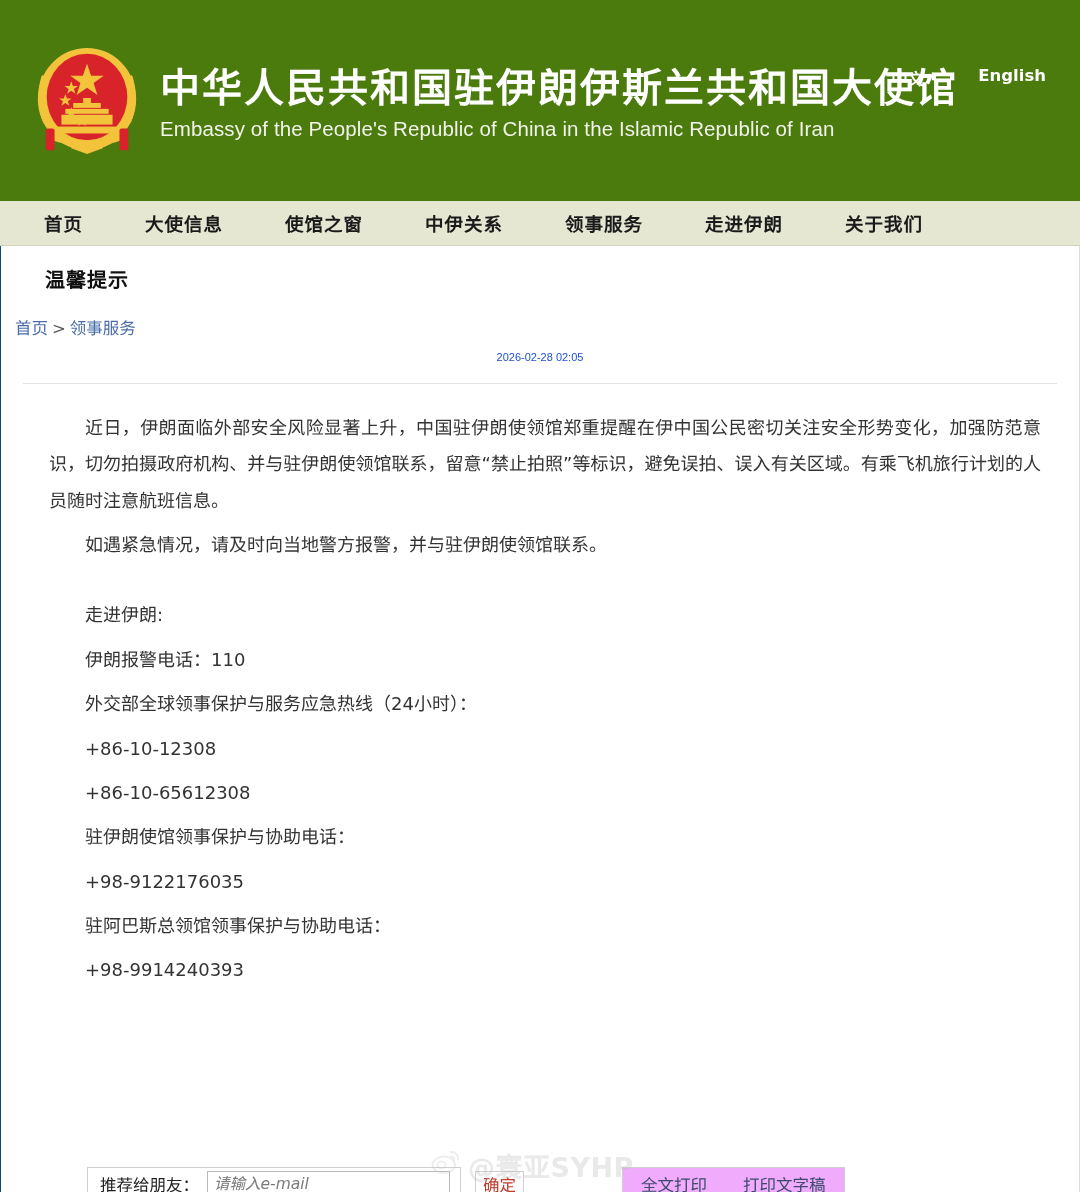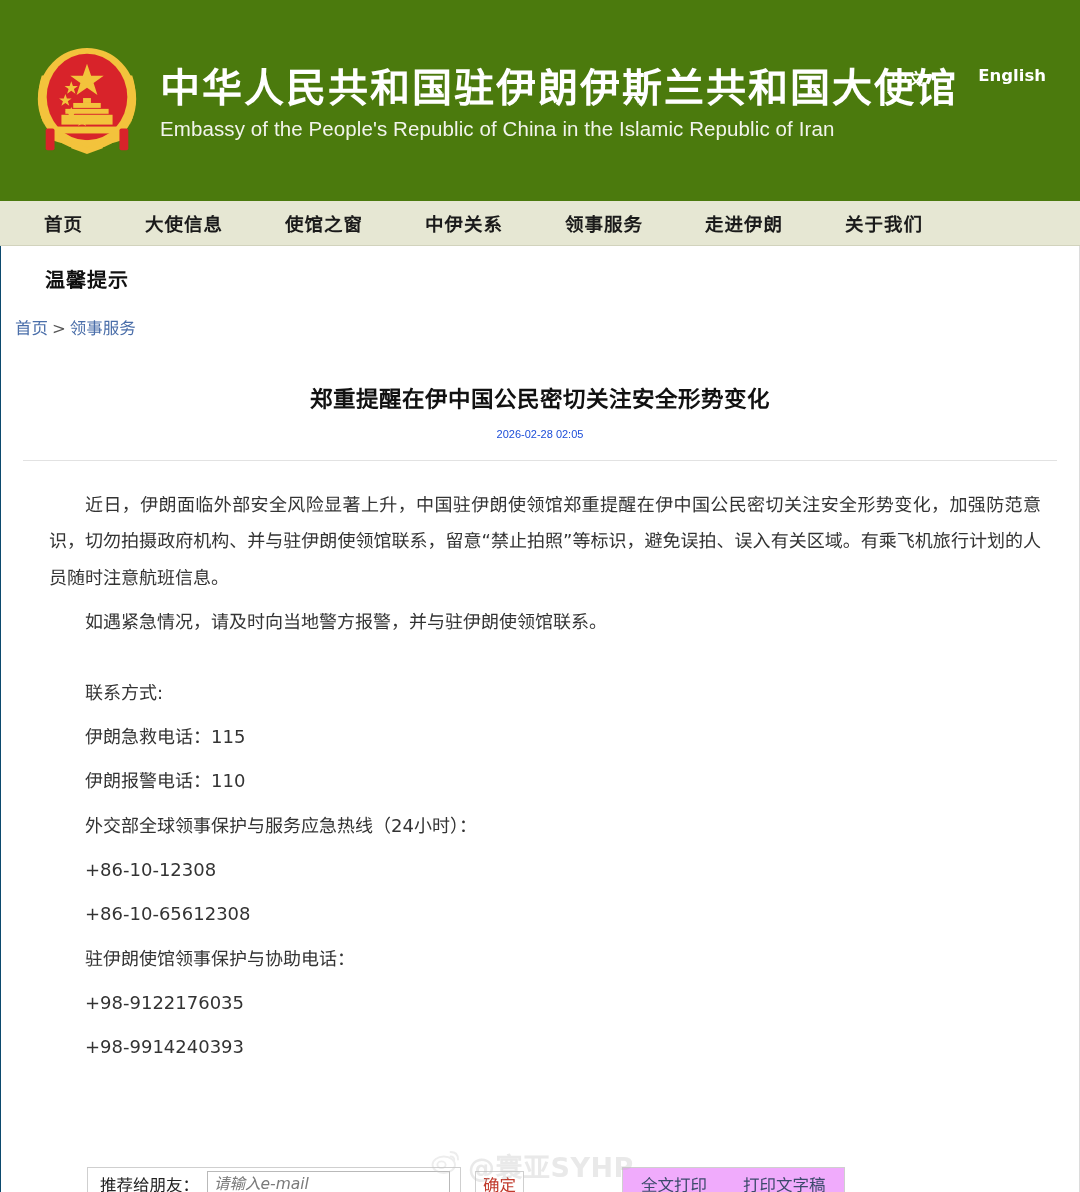--- a/index.html
+++ b/index.html
@@ -329,36 +329,35 @@
 </nav>
 
 <div class="page-frame">
 
   <div class="section-heading">温馨提示</div>
 
   <div class="breadcrumb">
     <a href="#">首页</a><span class="sep">&gt;</span><a href="#">领事服务</a>
   </div>
 
-  <h1 class="article-title">郑重提醒在伊中国公民密切关注安全形势变化</h1>
   <div class="article-date">2026-02-28 02:05</div>
   <hr class="title-divider">
 
   <div class="article-body">
     <p class="indent para-first">近日，伊朗面临外部安全风险显著上升，中国驻伊朗使领馆郑重提醒在伊中国公民密切关注安全形势变化，加强防范意识，切勿拍摄政府机构、并与驻伊朗使领馆联系，留意“禁止拍照”等标识，避免误拍、误入有关区域。有乘飞机旅行计划的人员随时注意航班信息。</p>
     <p class="indent">如遇紧急情况，请及时向当地警方报警，并与驻伊朗使领馆联系。</p>
     <p class="spacer"></p>
-    <p class="indent">联系方式:</p>
-    <p class="indent">伊朗急救电话：115</p>
+    <p class="indent">走进伊朗:</p>
     <p class="indent">伊朗报警电话：110</p>
     <p class="indent">外交部全球领事保护与服务应急热线（24小时）：</p>
     <p class="indent">+86-10-12308</p>
     <p class="indent">+86-10-65612308</p>
     <p class="indent">驻伊朗使馆领事保护与协助电话：</p>
     <p class="indent">+98-9122176035</p>
+    <p class="indent">驻阿巴斯总领馆领事保护与协助电话：</p>
     <p class="indent">+98-9914240393</p>
   </div>
 
   <div class="footer-tools">
 
     <div class="recommend-box">
       <span class="recommend-label">推荐给朋友：</span>
       <input class="email-input" type="text" placeholder="请输入e-mail" style="">
     </div>
 

